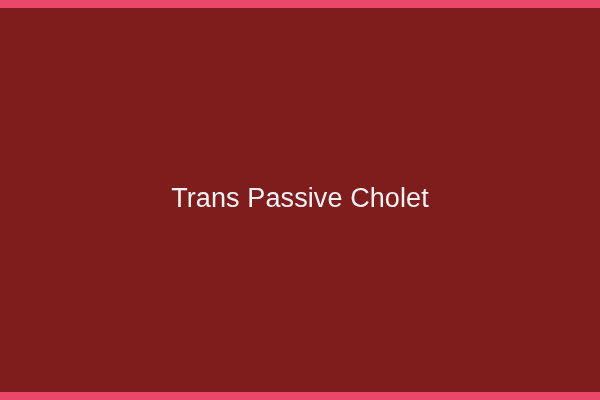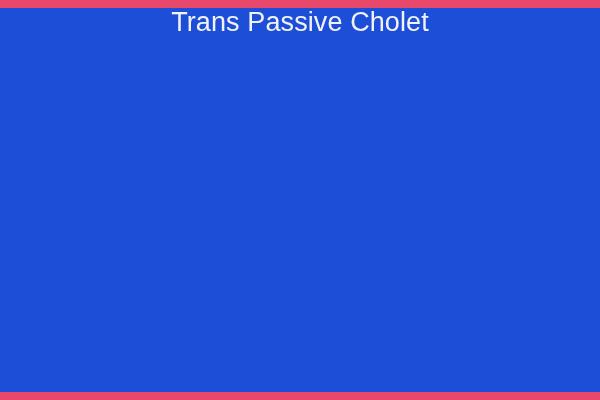--- a/index.html
+++ b/index.html
@@ -34,22 +34,23 @@
     background: #e8496a;
   }
 
   .accent-bar-top   { order: 0; }
   .accent-bar-bottom{ order: 2; }
 
   .canvas-body {
     order: 1;
     flex: 1 1 auto;
     position: relative;
-    background: #1d4ed8;
+    background: #7f1d1d;
     display: flex;
+    align-items: center;
     justify-content: center;
   }
 
   .title-text {
     display: block;
     font-family: "Liberation Sans", sans-serif;
     font-size: 27px;
     font-weight: 400;
     line-height: 1.2;
     letter-spacing: 0.1px;

